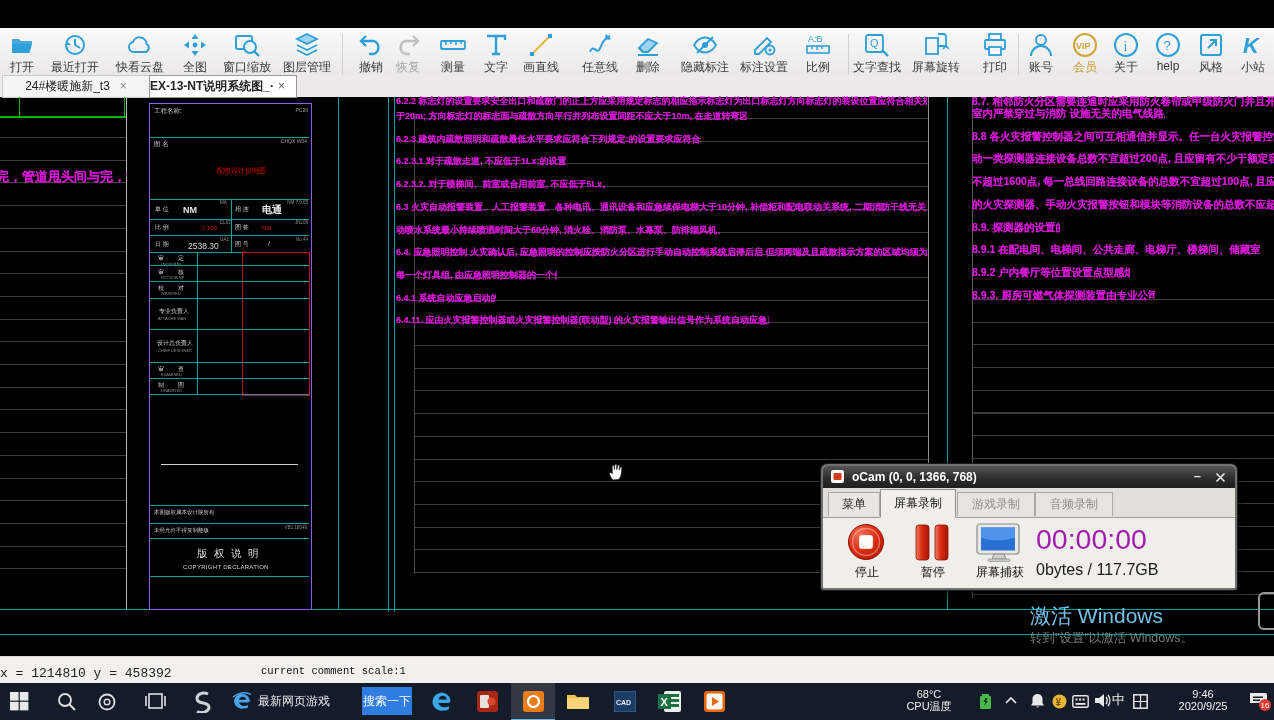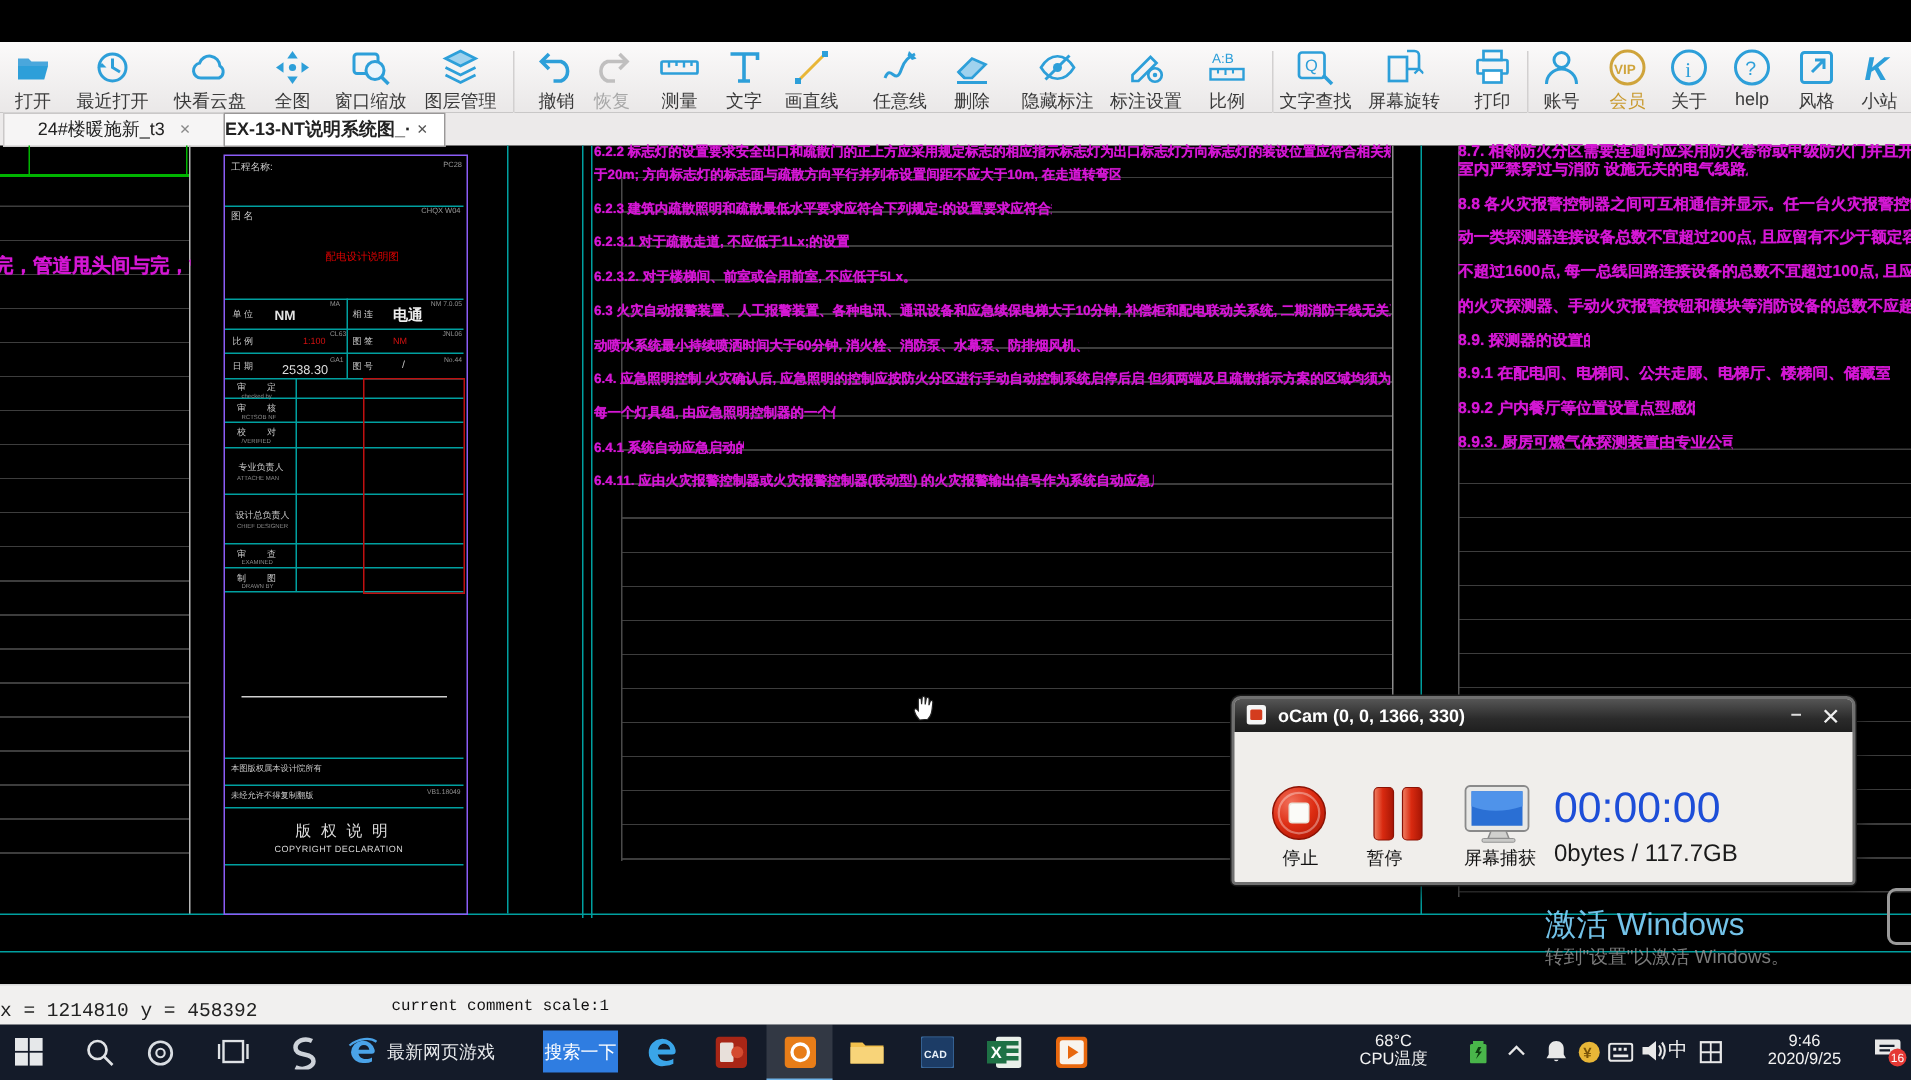--- a/index.html
+++ b/index.html
@@ -267,25 +267,31 @@
 
 <div class="a" style="left:1030px;top:602px;font-size:21px;color:#7dd3fc;opacity:.92">激活 Windows</div>
 <div class="a" style="left:1030px;top:630px;font-size:12.5px;color:#9a9a9a;opacity:.8">转到"设置"以激活 Windows。</div>
 
 <div class="a" style="left:821px;top:464px;width:416px;height:126px;box-sizing:border-box;border:2px solid #707070;border-radius:6px 6px 3px 3px;background:#f0eeeb;box-shadow:0 0 0 1px #1a1a1a,3px 5px 12px rgba(0,0,0,.65)">
  <div class="a" style="left:0;top:0;width:412px;height:22px;background:linear-gradient(#555,#2b2b2b 60%,#1f1f1f);border-radius:4px 4px 0 0">
   <svg class="a" style="left:8px;top:4px" width="14" height="14">
           <rect width="13" height="13" rx="2" fill="#f5f5f5"></rect>
           <rect x="2.5" y="3" width="8" height="7" rx="1" fill="#d43c1e"></rect>
         </svg>
-  <div class="a" style="left:29px;top:0;height:22px;line-height:22px;color:#fff;font-size:12px;font-weight:bold">oCam (0, 0, 1366, 330)</div>
+  <div class="a" style="left:29px;top:0;height:22px;line-height:22px;color:#fff;font-size:12px;font-weight:bold">oCam (0, 0, 1366, 768)</div>
   <div class="a" style="right:34px;top:0;height:22px;line-height:20px;color:#ddd;font-size:13px;font-weight:bold">–</div>
   <svg class="a" style="right:9px;top:6px" width="11" height="11">
           <path d="M1.5 1.5L9.5 9.5M9.5 1.5L1.5 9.5" stroke="#eee" stroke-width="1.6"></path>
         </svg>
+ </div>
+ <div class="a" style="left:0;top:22px;width:412px;height:29px;background:#e2dfda;border-bottom:1px solid #9f9f9f">
+  <div class="a" style="left:5px;top:4px;width:50px;height:23px;border:1px solid #a8a8a8;border-bottom:none;background:#e9e6e1;font-size:12px;text-align:center;line-height:23px;color:#222">菜单</div>
+  <div class="a" style="left:57px;top:1px;width:74px;height:27px;border:1px solid #8f8f8f;border-bottom:1px solid #f1efec;background:#f1efec;font-size:12px;text-align:center;line-height:26px;color:#111;z-index:2">屏幕录制</div>
+  <div class="a" style="left:134px;top:4px;width:76px;height:23px;border:1px solid #a8a8a8;border-bottom:none;background:#e7e4df;font-size:12px;text-align:center;line-height:23px;color:#8d8d8d">游戏录制</div>
+  <div class="a" style="left:212px;top:4px;width:76px;height:23px;border:1px solid #a8a8a8;border-bottom:none;background:#e7e4df;font-size:12px;text-align:center;line-height:23px;color:#8d8d8d">音频录制</div>
  </div>
  <svg class="a" style="left:24px;top:57px" width="40" height="40" viewBox="0 0 40 40">
   <defs>
           <radialGradient id="rg" cx=".35" cy=".3" r=".9">
             <stop offset="0" stop-color="#f2705a"></stop>
             <stop offset=".5" stop-color="#dd2c12"></stop>
             <stop offset="1" stop-color="#a81404"></stop>
           </radialGradient>
         </defs>
   <circle cx="19" cy="19" r="17.5" fill="url(#rg)" stroke="#8c1204" stroke-width="1"></circle>
@@ -297,30 +303,30 @@
   <defs>
           <linearGradient id="pg" x1="0" y1="0" x2="1" y2="0">
             <stop offset="0" stop-color="#f08063"></stop>
             <stop offset=".45" stop-color="#d92a10"></stop>
             <stop offset="1" stop-color="#a61504"></stop>
           </linearGradient>
         </defs>
   <rect x="3" y="1" width="13" height="35" rx="3" fill="url(#pg)" stroke="#8c1204" stroke-width=".8"></rect>
   <rect x="22" y="1" width="13" height="35" rx="3" fill="url(#pg)" stroke="#8c1204" stroke-width=".8"></rect>
  </svg>
- <div class="a" style="left:88px;top:98px;width:44px;font-size:12px;color:#111">暂停</div>
+ <div class="a" style="left:88px;top:98px;width:44px;text-align:center;font-size:12px;color:#111">暂停</div>
  <svg class="a" style="left:152px;top:57px" width="48" height="40" viewBox="0 0 48 40">
   <rect x="2" y="1" width="42" height="30" rx="3" fill="#e8e8e6" stroke="#8a8a8a" stroke-width="1.2"></rect>
   <rect x="6" y="4.5" width="34" height="23" fill="#2a6fd4"></rect>
   <path d="M6 4.5h34v10c-12 4-24 4-34 0z" fill="#4f93ea"></path>
   <path d="M19 31h10l2 5h-14z" fill="#d0d0ce" stroke="#8a8a8a" stroke-width="1"></path>
   <rect x="13" y="36" width="22" height="2.5" rx="1" fill="#c9c9c7" stroke="#8a8a8a" stroke-width=".6"></rect>
  </svg>
  <div class="a" style="left:150px;top:98px;width:54px;text-align:center;font-size:12px;color:#111">屏幕捕获</div>
- <div class="a" style="left:213px;top:57px;font-size:28.5px;color:#1d4ed8">00:00:00</div>
+ <div class="a" style="left:213px;top:57px;font-size:28.5px;color:#a21caf">00:00:00</div>
  <div class="a" style="left:213px;top:95px;font-size:16px;color:#1a1a1a">0bytes / 117.7GB</div>
 </div>
 
 
 <div class="a" id="sbar">
  <div class="a" style="left:0;top:9px;font-size:13px;color:#222;font-family:Liberation Mono, monospace">x = 1214810 y = 458392</div>
  <div class="a" style="left:261px;top:8px;font-size:10.5px;color:#111;font-family:'Liberation Mono',monospace">current comment scale:1</div>
 </div>
 
 <div class="a" id="task">

